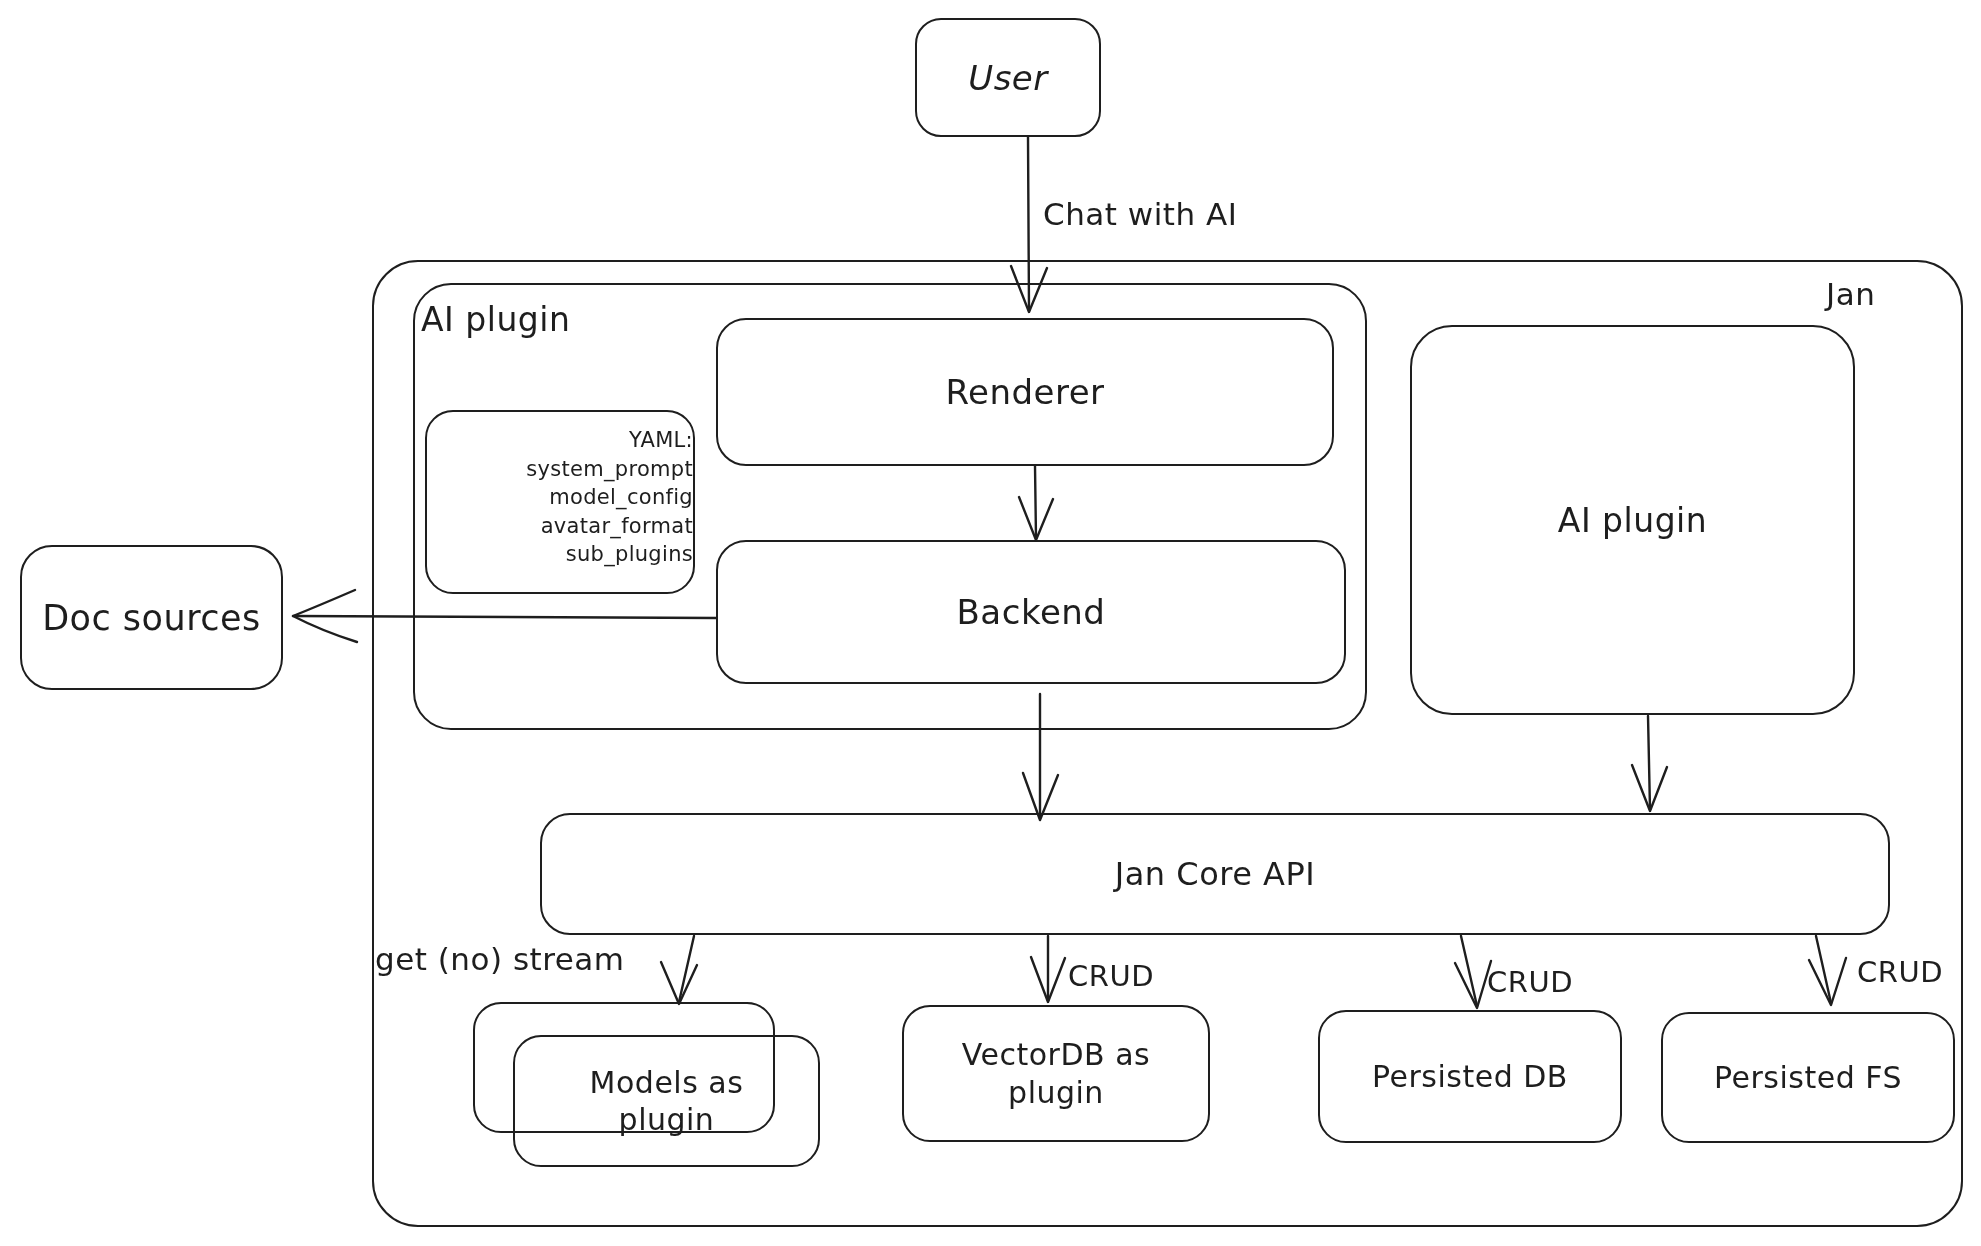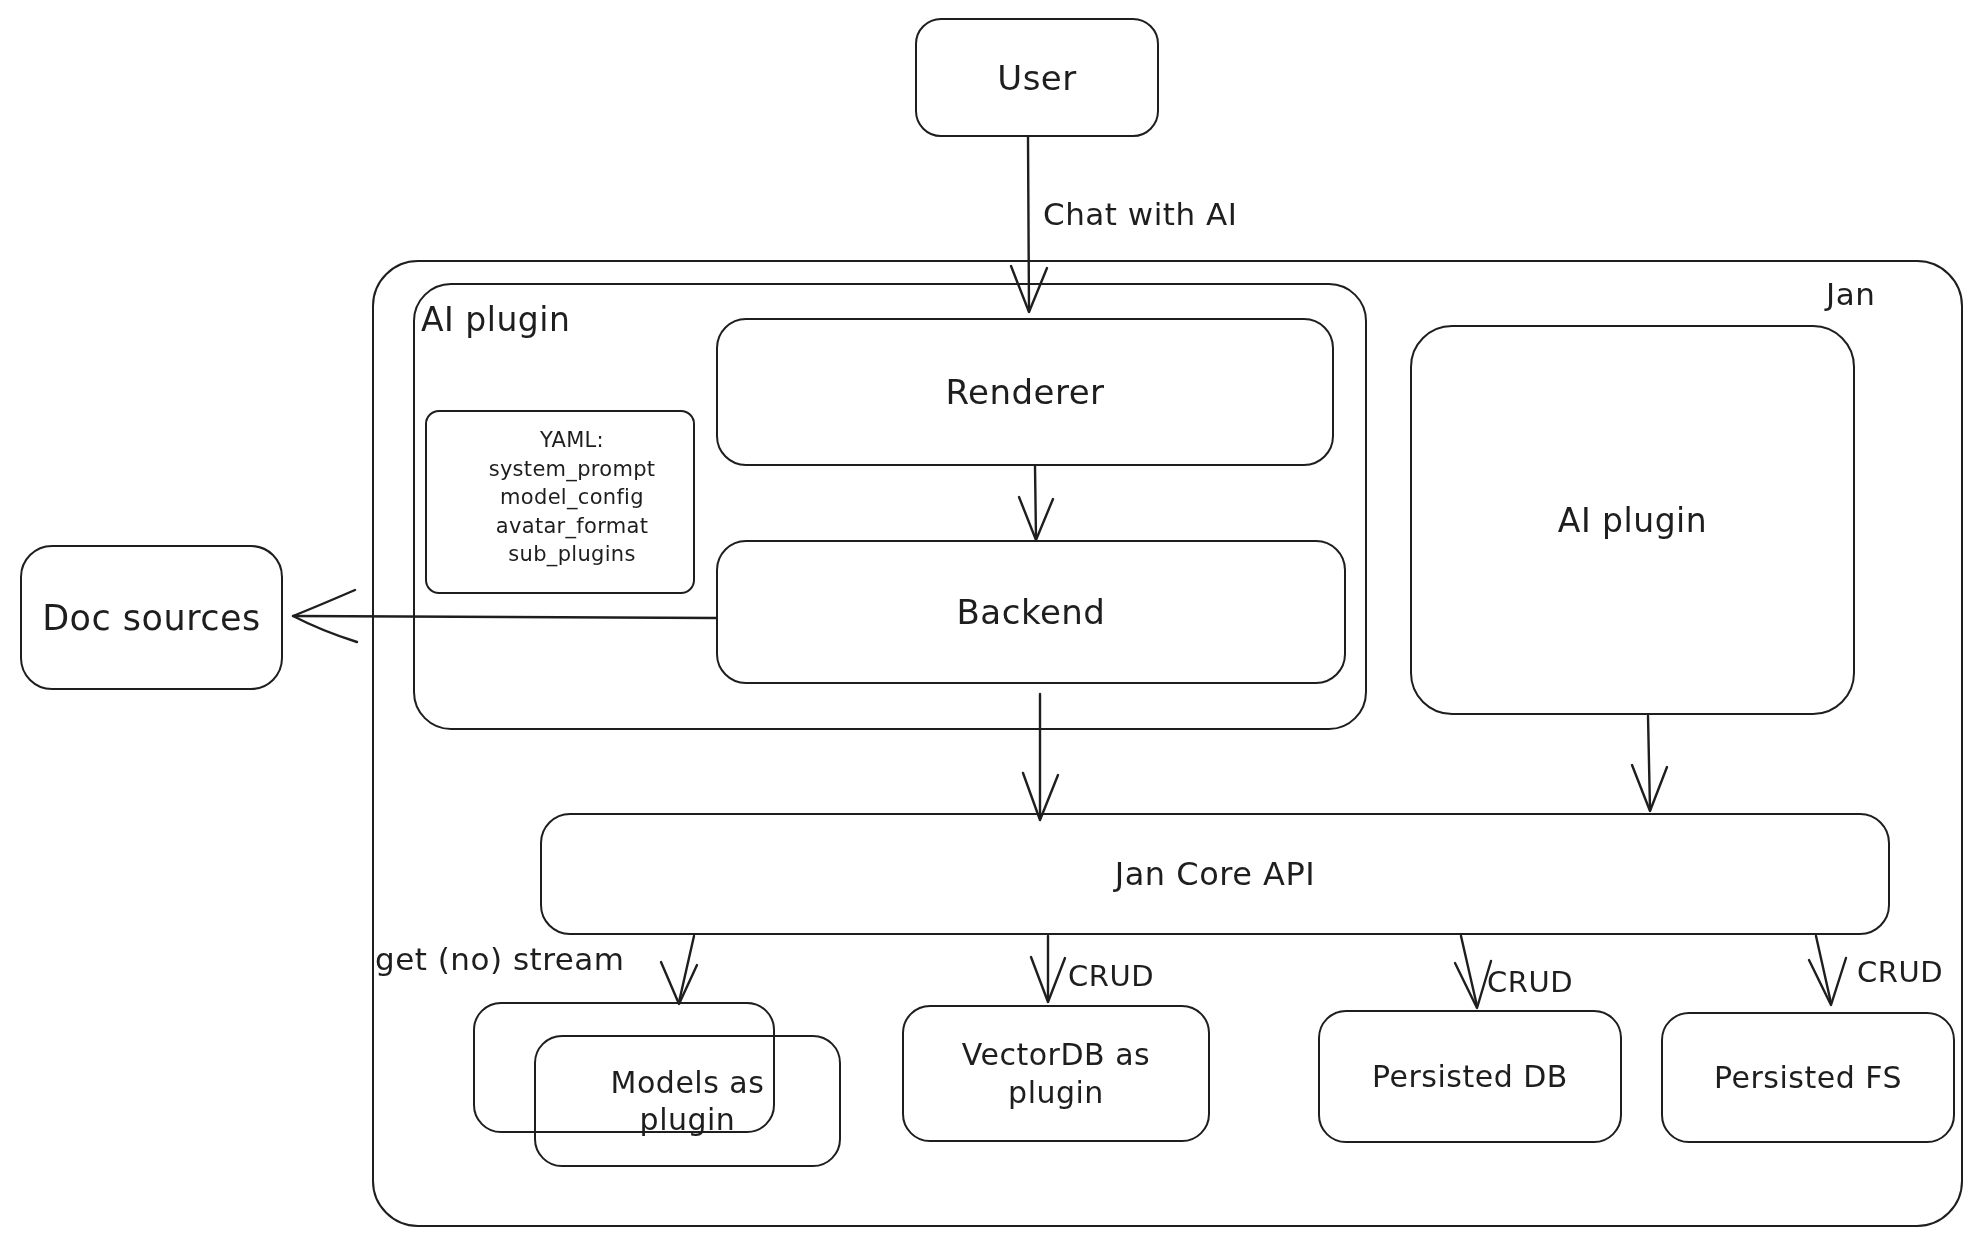--- a/index.html
+++ b/index.html
@@ -28,46 +28,46 @@
   }
   .lbl{
     position:absolute;
     white-space:nowrap;
     letter-spacing:0.5px;
   }
   .note-lines{
     position:absolute;
     box-sizing:border-box;
     border:2.2px solid var(--stroke);
-    border-radius:14px;
+    border-radius:28px;
     padding:14px 0 0 24px;
     font-size:21px;
     line-height:1.36;
     letter-spacing:0.3px;
-    text-align:center;
+    text-align:right;
   }
   svg.overlay{
     position:absolute;
     left:0;top:0;
     pointer-events:none;
   }
   svg.overlay path{
     fill:none;
     stroke:var(--stroke);
     stroke-width:2.4;
     stroke-linecap:round;
     stroke-linejoin:round;
   }
 </style>
 </head>
 <body>
 
 <div class="canvas">
 
-  <div class="box" style="left:915px;top:18px;width:244px;height:119px;border-radius:26px;font-size:34px;">
+  <div class="box" style="left:915px;top:18px;width:186px;height:119px;border-radius:26px;font-size:34px;font-style:italic;">
     <span>User</span>
   </div>
 
   <div class="lbl" style="left:1043px;top:196px;font-size:31px;">Chat with AI</div>
 
   <div class="box" style="left:372px;top:260px;width:1591px;height:967px;border-radius:46px;"></div>
   <div class="lbl" style="left:1826px;top:276px;font-size:31px;">Jan</div>
 
   <div class="box" style="left:413px;top:283px;width:954px;height:447px;border-radius:38px;"></div>
   <div class="lbl" style="left:421px;top:300px;font-size:33px;">AI plugin</div>
@@ -99,21 +99,21 @@
   <div class="box" style="left:540px;top:813px;width:1350px;height:122px;border-radius:30px;font-size:32px;align-items:center;">
     <span>Jan Core API</span>
   </div>
 
   <div class="lbl" style="left:375px;top:941px;font-size:31px;">get (no) stream</div>
   <div class="lbl" style="left:1068px;top:959px;font-size:29px;">CRUD</div>
   <div class="lbl" style="left:1487px;top:965px;font-size:29px;">CRUD</div>
   <div class="lbl" style="left:1857px;top:955px;font-size:29px;">CRUD</div>
 
   <div class="box" style="left:473px;top:1002px;width:302px;height:131px;border-radius:28px;"></div>
-  <div class="box" style="left:513px;top:1035px;width:307px;height:132px;border-radius:28px;font-size:30px;line-height:1.25;margin-left:21px;">
+  <div class="box" style="left:513px;top:1035px;width:307px;height:132px;border-radius:28px;font-size:30px;line-height:1.25;">
     <span style="display:block;width:220px;">Models as plugin</span>
   </div>
 
   <div class="box" style="left:902px;top:1005px;width:308px;height:137px;border-radius:28px;font-size:30px;line-height:1.25;">
     <span style="display:block;width:230px;">VectorDB as plugin</span>
   </div>
 
   <div class="box" style="left:1318px;top:1010px;width:304px;height:133px;border-radius:28px;font-size:30px;">
     <span>Persisted DB</span>
   </div>

